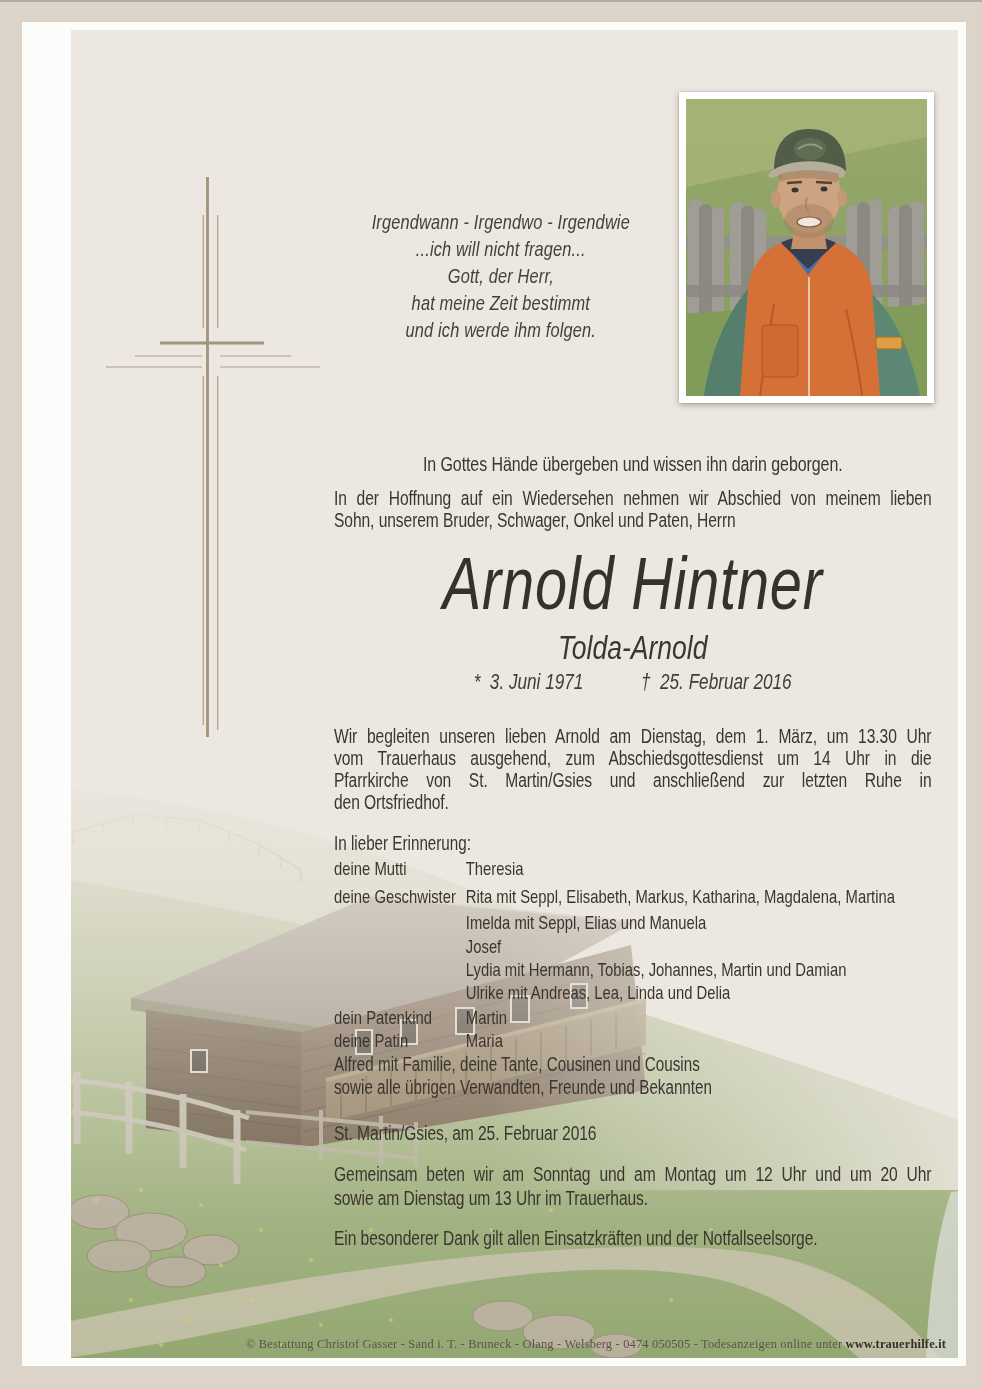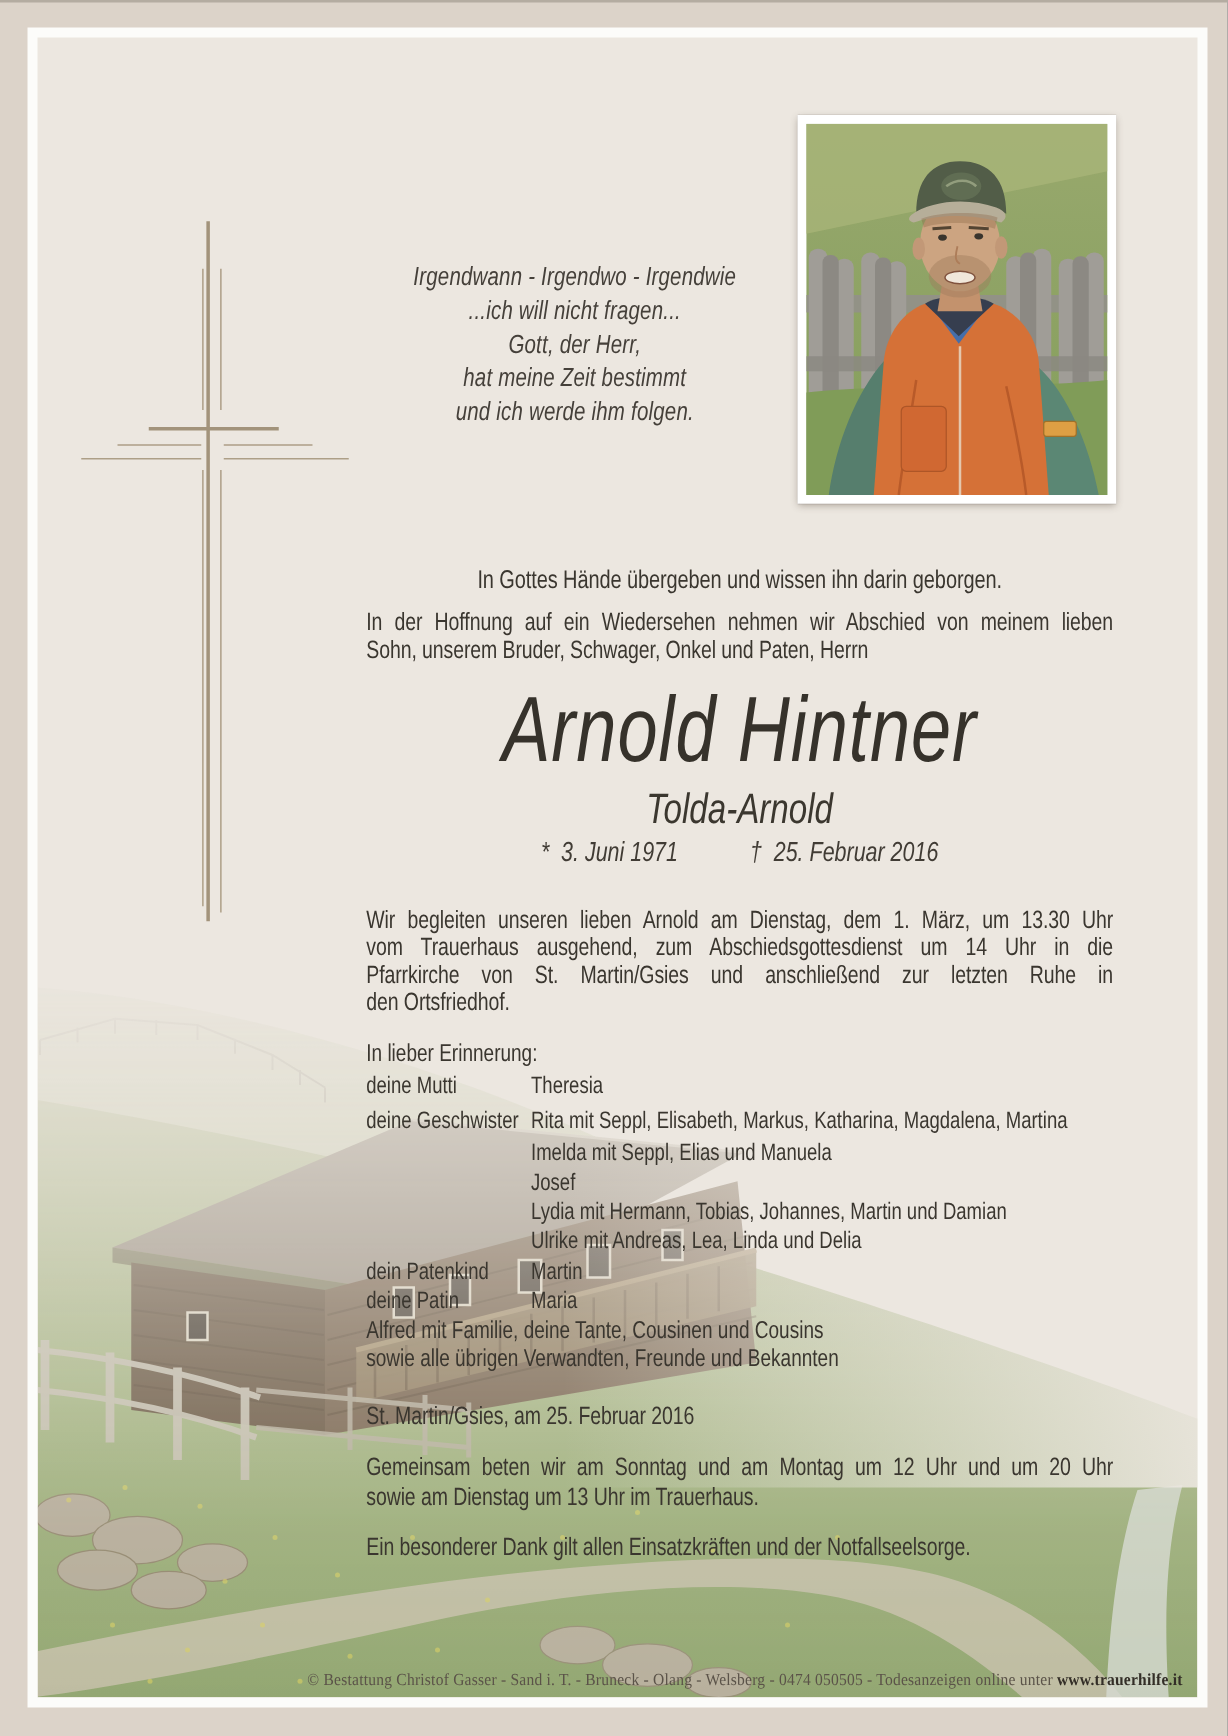--- a/index.html
+++ b/index.html
@@ -12,21 +12,21 @@
     font-family:"Liberation Sans", sans-serif;
     color:#3a362f;
     margin:0 auto;
   }
   .page::before {
     content:""; position:absolute; left:0; top:0; width:982px; height:2px;
     background:#b4aca1;
   }
   .white-mat { background:#fcfcfa; padding:8px; height:100%; box-sizing:border-box; }
   .inner {
-    position:relative; height:100%; background:#ece7e0; overflow:hidden;
+    position:relative; height:100%; background:#ece7e0; overflow:hidden;margin-left:41px;
   }
   
   .scene { position:absolute; left:0; top:730px; width:928px; height:598px; }
   .cross { position:absolute; left:30px; top:130px; width:230px; height:590px; }
   .photo {
     position:absolute; left:608px; top:62px;
     background:#fff; padding:7px; line-height:0;
     box-shadow:0 2px 6px rgba(90,78,64,.45), 0 0 1px rgba(0,0,0,.35);
   }
   

